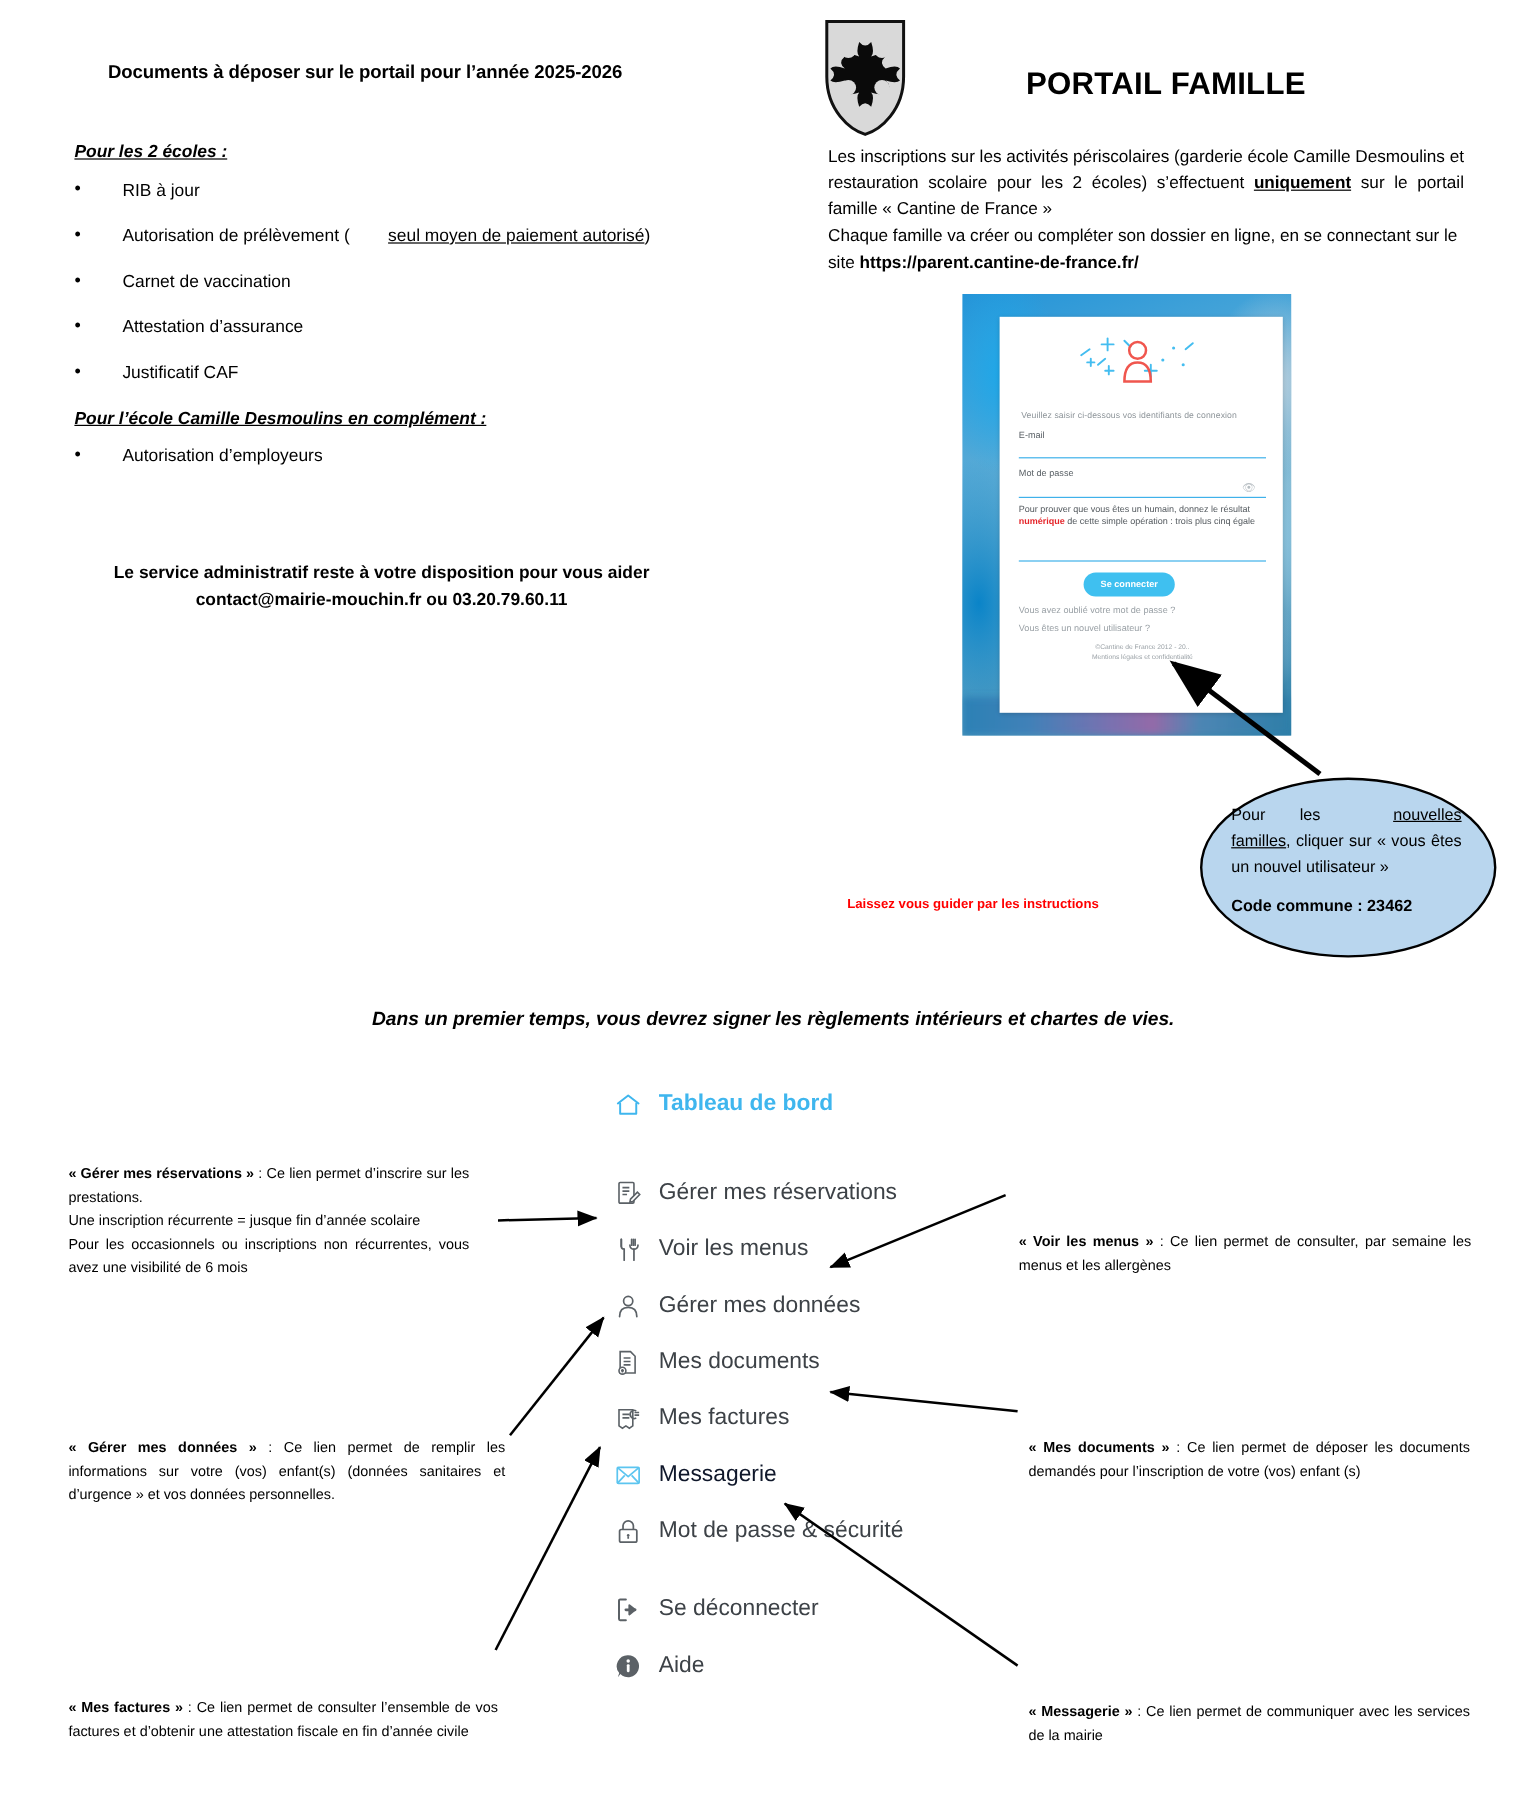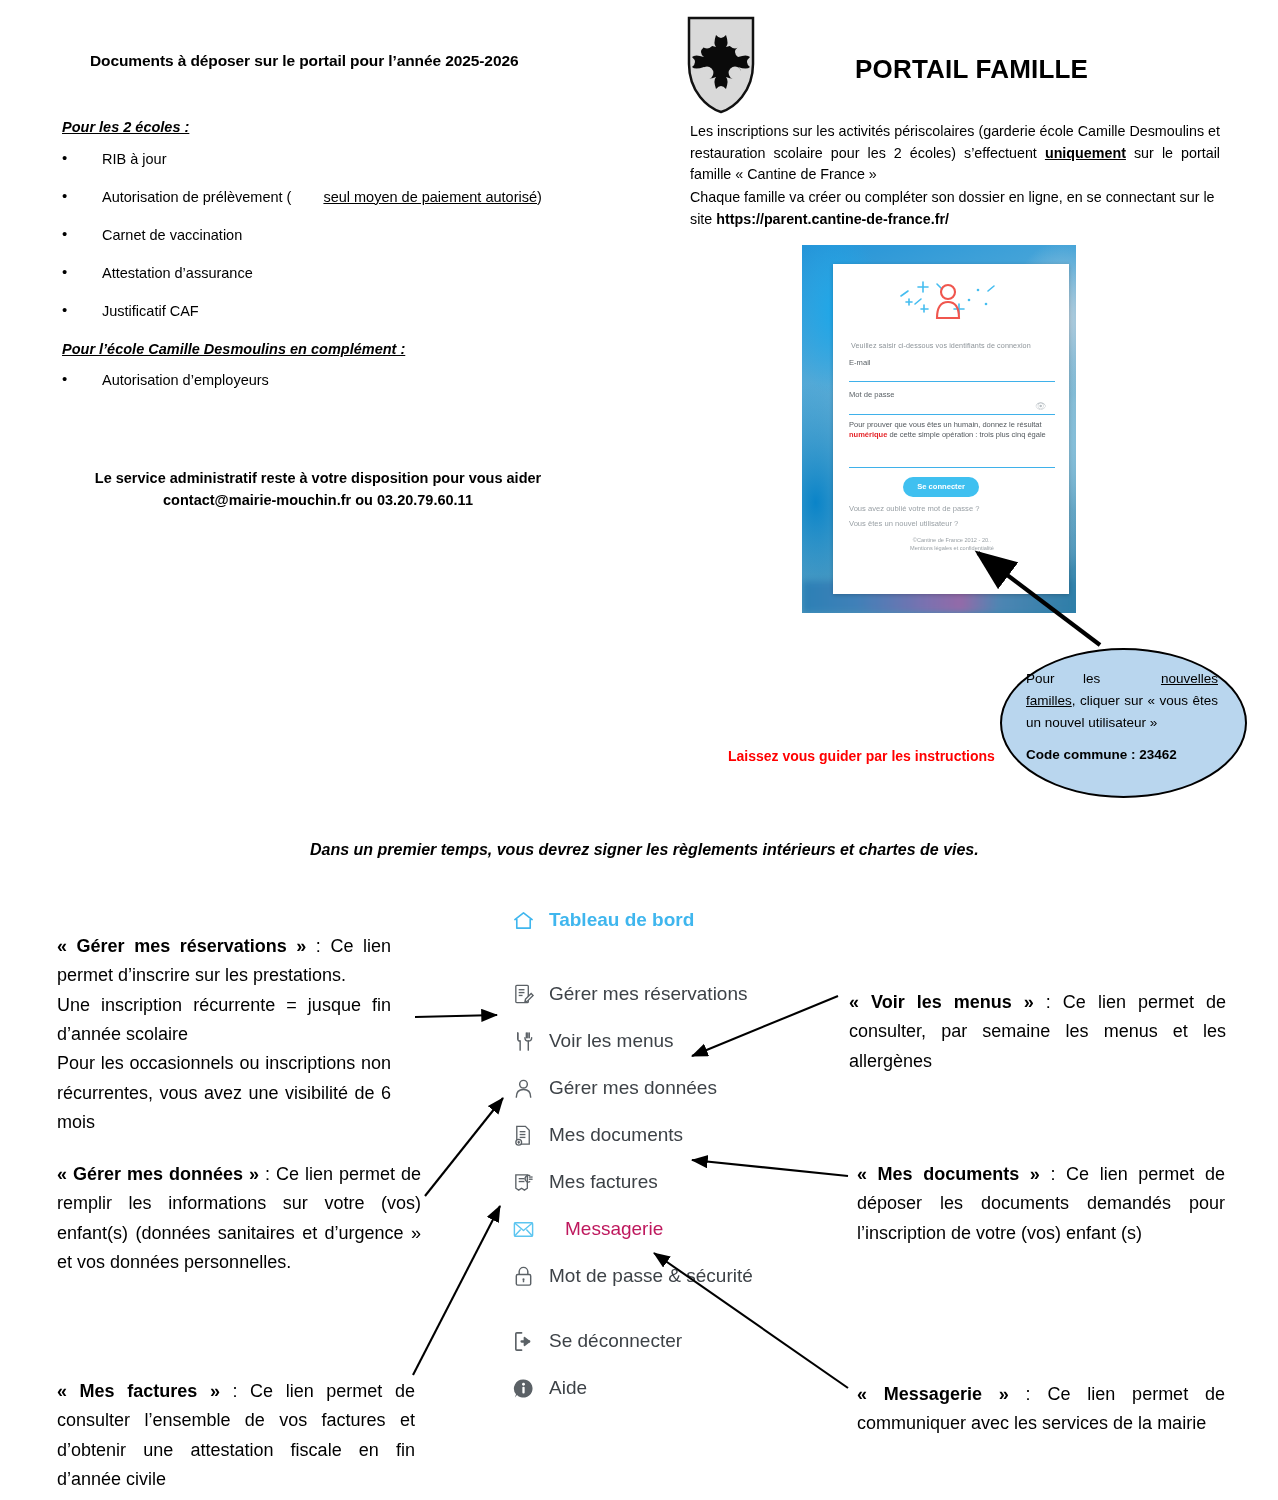--- a/index.html
+++ b/index.html
@@ -145,22 +145,22 @@
     background: #b9d6ee;
   }
   #callout-text {
     left: 1026px; top: 668px; width: 192px;
     font-size: 13.5px; line-height: 1.62; text-align: justify;
   }
   #callout-text .u { text-decoration: underline; }
   #callout-code { margin-top: 10px; font-weight: bold; text-align: left; }
 
   #red-note {
-    left: 728px; top: 748px;
-    font-size: 14px; font-weight: bold; color: #ff0000;
+    left: 706px; top: 748px;
+    font-size: 11px; font-weight: bold; color: #ff0000;
   }
   #italic-note {
     left: 310px; top: 841px;
     font-size: 16px; font-weight: bold; font-style: italic;
   }
 
   
   #menu { left: 508px; top: 905px; width: 280px; }
   .menu-row {
     display: flex; align-items: center;
@@ -170,27 +170,27 @@
     color: #3d4247;
   }
   .menu-row .ic {
     width: 30px; height: 26px; margin-right: 11px;
     display: flex; align-items: center; justify-content: center;
     color: #5b6166;
     flex: 0 0 30px;
   }
   .menu-row.dash { font-weight: bold; color: #3fb6ee; font-size: 19px; margin-bottom: 44px; }
   .menu-row.dash .ic { color: #3fb6ee; }
-  .menu-row.msg { color: #be185d; gap: 16px; }
+  .menu-row.msg { color: #0f172a; }
   .menu-row.msg .ic { color: #5cc5f0; }
   .menu-row.gap-before { margin-top: 35px; }
 
   
   .anno {
-    font-size: 18px; line-height: 1.63; text-align: justify;
+    font-size: 12px; line-height: 1.63; text-align: justify; margin-top: 37px;
   }
   .anno b { font-weight: bold; }
   #anno-reserv   { left: 57px;  top: 932px;  width: 334px; }
   #anno-donnees  { left: 57px;  top: 1160px; width: 364px; }
   #anno-factures { left: 57px;  top: 1377px; width: 358px; }
   #anno-menus    { left: 849px; top: 988px;  width: 377px; }
   #anno-docs     { left: 857px; top: 1160px; width: 368px; }
   #anno-msg      { left: 857px; top: 1380px; width: 368px; }
 
   #arrows { left: 0; top: 0; width: 1278px; height: 1500px; pointer-events: none; }

